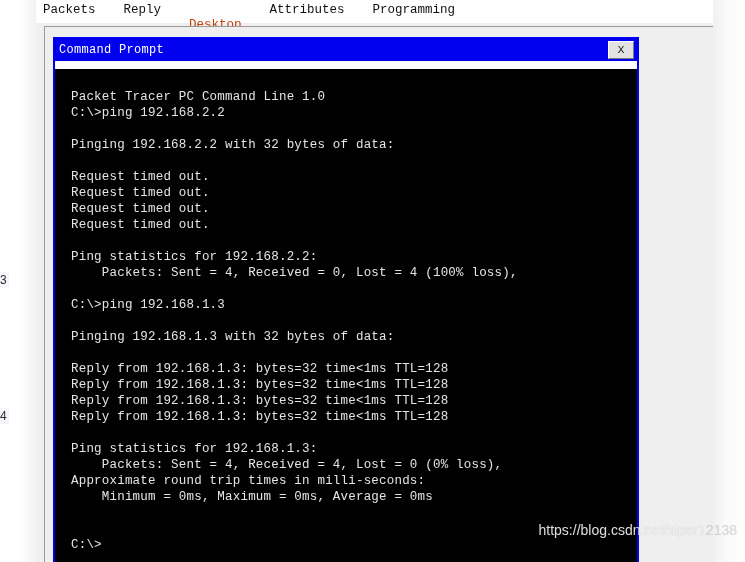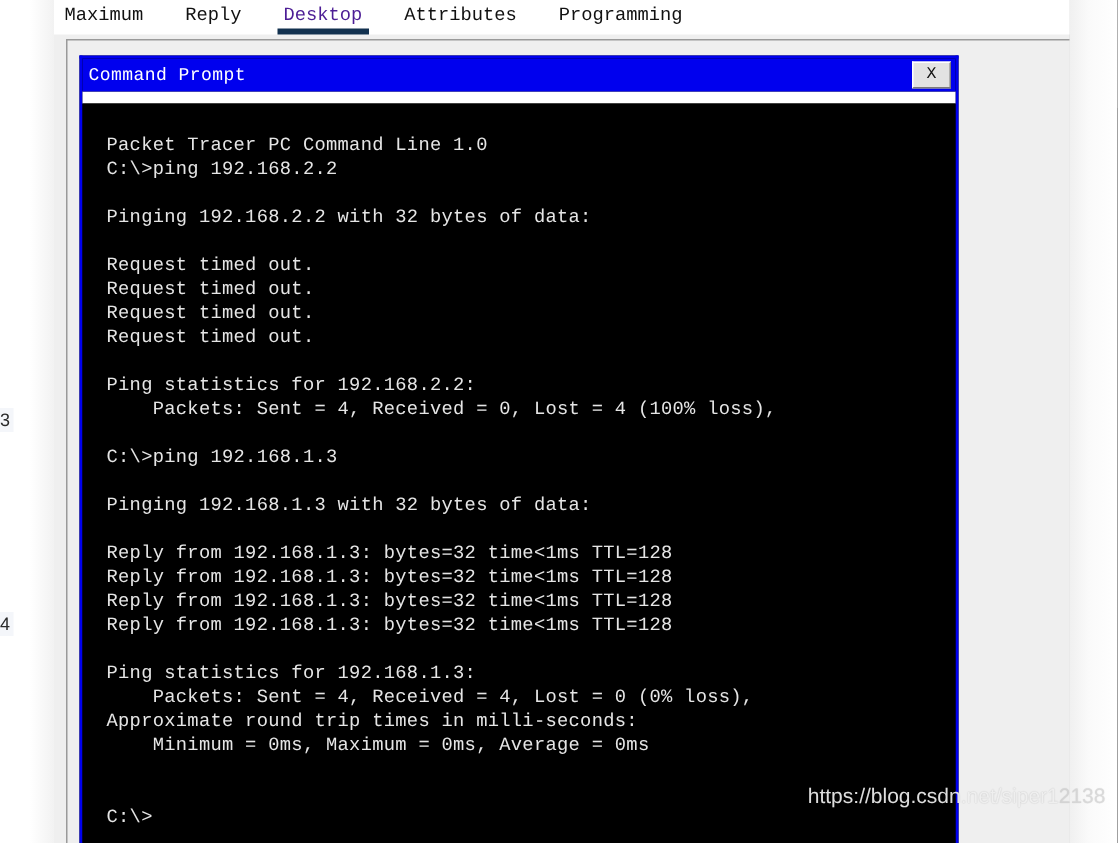--- a/index.html
+++ b/index.html
@@ -89,21 +89,22 @@
     font-size: 12.5px;
     color: #111111;
     padding: 3px 0 2px 0;
     margin-right: 28px;
     white-space: nowrap;
     position: relative;
     cursor: default;
   }
   .tab:first-child { margin-left: 7px; }
   .tab.active {
-    color: #4c1d95;
+    color: #c2410c;
+    margin-top: 15px;
   }
   .tab.active::after {
     content: "";
     position: absolute;
     left: -4px; right: -4px;
     bottom: -4px;
     height: 4px;
     background: #12314f;
   }
 
@@ -216,21 +217,21 @@
 <div id="gutter-divider-a"></div>
 <div id="gutter-divider-b"></div>
 
 <div id="right-gutter"></div>
 <div id="right-shade-top"></div>
 <div id="right-divider"></div>
 
 <div id="device-window">
 
   <div id="tab-strip">
-    <div class="tab">Maximum</div>
+    <div class="tab">Packets</div>
     <div class="tab">Reply</div>
     <div class="tab active">Desktop</div>
     <div class="tab">Attributes</div>
     <div class="tab">Programming</div>
   </div>
 
   <div id="panel">
 
     <div id="cmd-window">
 

